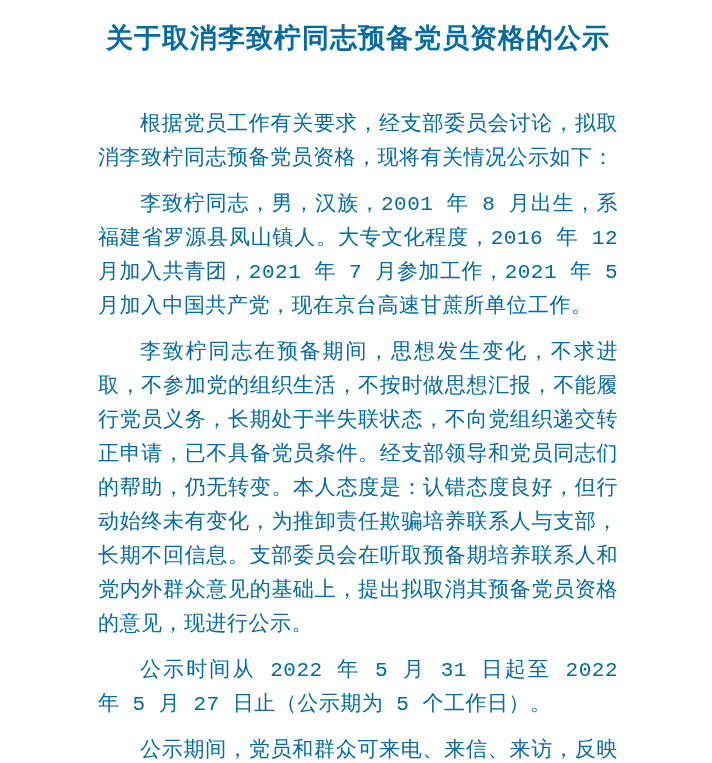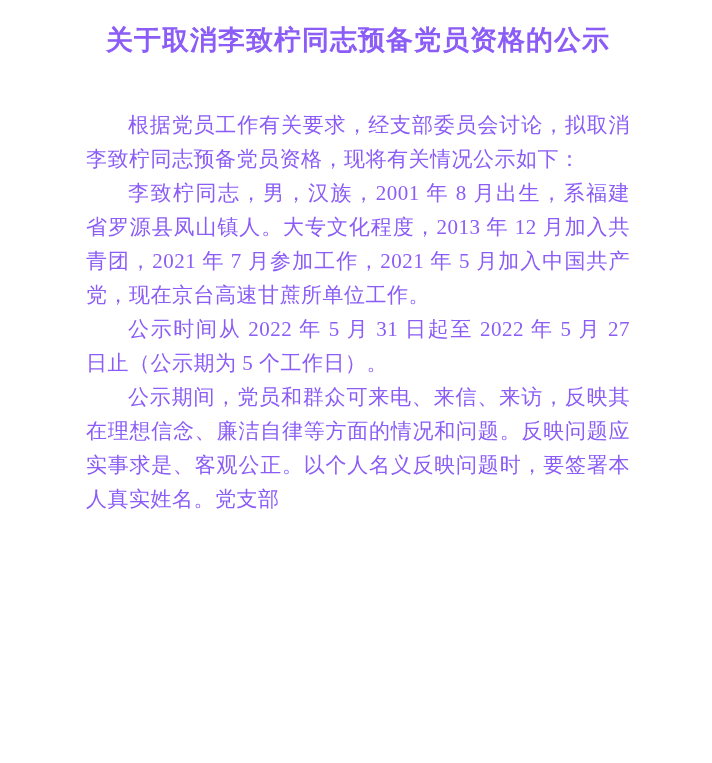--- a/index.html
+++ b/index.html
@@ -11,51 +11,52 @@
     width: 712px;
     height: 763px;
     overflow: hidden;
   }
   .page {
     box-sizing: border-box;
     width: 712px;
     height: 763px;
     padding: 16px 82px 0 86px;
     background: #ffffff;
-    color: #8b5cf6;
-    font-family: Liberation Serif, serif;
+    color: #0369a1;
+    font-family: Liberation Mono, monospace;
     overflow: hidden;
   }
   .doc-title {
     margin: 6px 0 0 0;
     font-size: 27px;
     line-height: 36px;
     font-weight: bold;
     text-align: center;
     letter-spacing: 1px;
     white-space: nowrap;
   }
   .doc-body {
     margin-top: 50px;
     font-size: 21px;
     line-height: 34px;
     text-align: justify;
     text-justify: inter-character;
     letter-spacing: 0.5px;
   }
   .doc-body p {
-    margin: 0;
+    margin: 12px;
     padding: 0;
     text-indent: 2em;
   }
 </style>
 </head>
 <body>
 
 <div class="page">
   <h1 class="doc-title">关于取消李致柠同志预备党员资格的公示</h1>
   <div class="doc-body">
     <p>根据党员工作有关要求，经支部委员会讨论，拟取消李致柠同志预备党员资格，现将有关情况公示如下：</p>
-    <p>李致柠同志，男，汉族，2001 年 8 月出生，系福建省罗源县凤山镇人。大专文化程度，2013 年 12 月加入共青团，2021 年 7 月参加工作，2021 年 5 月加入中国共产党，现在京台高速甘蔗所单位工作。</p>
+    <p>李致柠同志，男，汉族，2001 年 8 月出生，系福建省罗源县凤山镇人。大专文化程度，2016 年 12 月加入共青团，2021 年 7 月参加工作，2021 年 5 月加入中国共产党，现在京台高速甘蔗所单位工作。</p>
+    <p>李致柠同志在预备期间，思想发生变化，不求进取，不参加党的组织生活，不按时做思想汇报，不能履行党员义务，长期处于半失联状态，不向党组织递交转正申请，已不具备党员条件。经支部领导和党员同志们的帮助，仍无转变。本人态度是：认错态度良好，但行动始终未有变化，为推卸责任欺骗培养联系人与支部，长期不回信息。支部委员会在听取预备期培养联系人和党内外群众意见的基础上，提出拟取消其预备党员资格的意见，现进行公示。</p>
     <p>公示时间从 2022 年 5 月 31 日起至 2022 年 5 月 27 日止（公示期为 5 个工作日）。</p>
     <p>公示期间，党员和群众可来电、来信、来访，反映其在理想信念、廉洁自律等方面的情况和问题。反映问题应实事求是、客观公正。以个人名义反映问题时，要签署本人真实姓名。党支部</p>
   </div>
 </div>
 
 </body></html>

